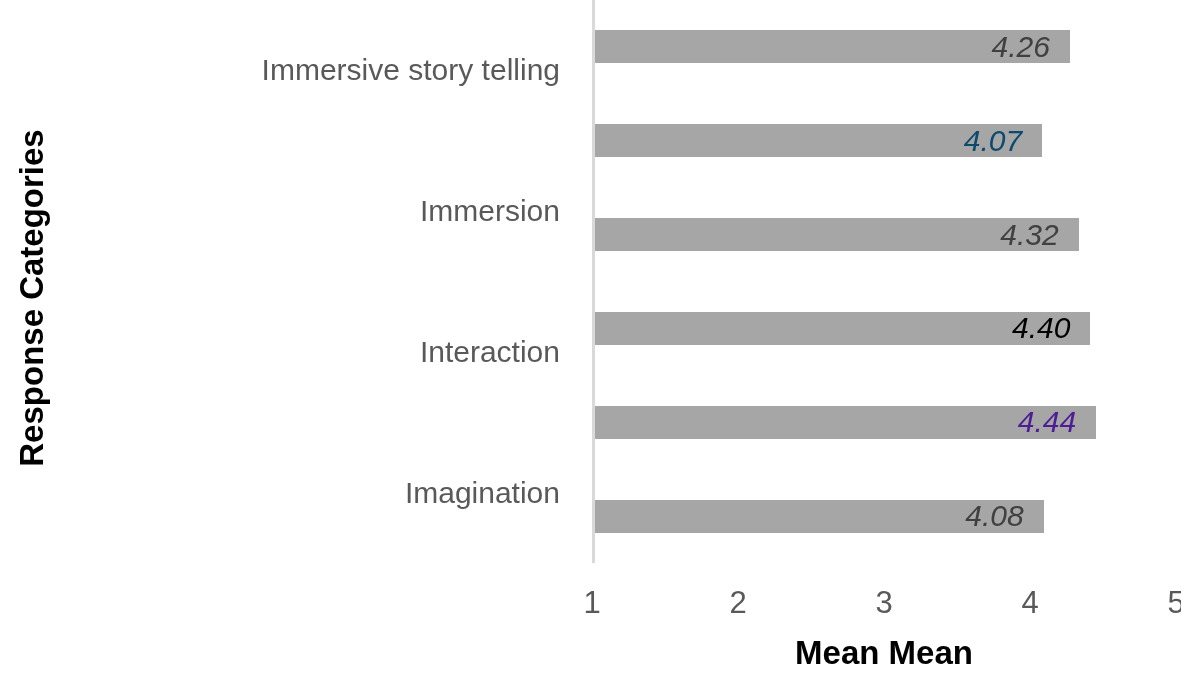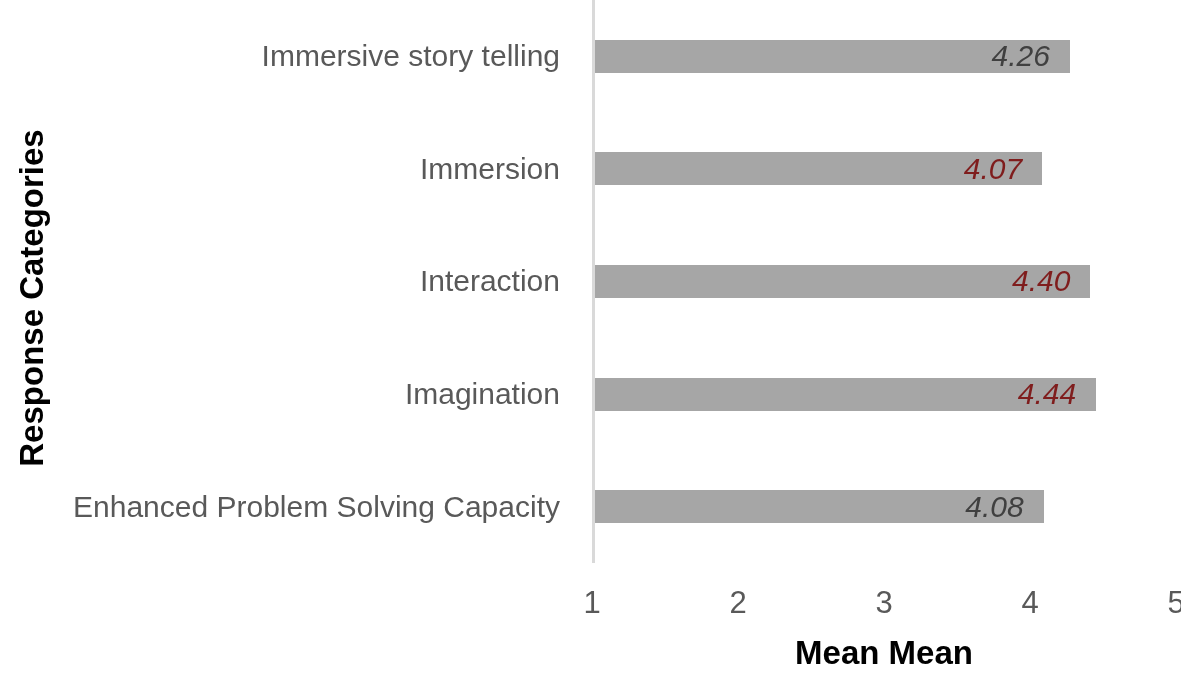--- a/index.html
+++ b/index.html
@@ -126,43 +126,47 @@
 </head>
 <body>
 
 <div id="figure" style="background: rgb(255, 255, 255);">
   <div id="y-title" style="color: rgb(0, 0, 0);">Response Categories</div>
   <div id="labels-col">
       <div class="label-row" style="color: rgb(89, 89, 89);">Immersive story telling</div>
       <div class="label-row" style="color: rgb(89, 89, 89);">Immersion</div>
       <div class="label-row" style="color: rgb(89, 89, 89);">Interaction</div>
       <div class="label-row" style="color: rgb(89, 89, 89);">Imagination</div>
-      <div class="label-row" style="color: rgb(89, 89, 89);">Enhanced Problem Solving Capacity</div>
     </div>
   <div id="plot">
     <div id="axis-line" style="background: rgb(217, 217, 217);"></div>
     <div id="bars">
         <div class="bar-row">
           <div class="bar" style="width: 81.5%; background: rgb(166, 166, 166);">
             <span class="bar-value" style="color: rgb(64, 64, 64);">4.26</span>
           </div>
         </div>
         <div class="bar-row">
           <div class="bar" style="width: 76.75%; background: rgb(166, 166, 166);">
-            <span class="bar-value" style="color: #7f1d1d;">4.07</span>
+            <span class="bar-value" style="color: #0c4a6e;">4.07</span>
+          </div>
+        </div>
+        <div class="bar-row">
+          <div class="bar" style="width: 83%; background: rgb(166, 166, 166);">
+            <span class="bar-value" style="color: rgb(64, 64, 64);">4.32</span>
           </div>
         </div>
         <div class="bar-row">
           <div class="bar" style="width: 85%; background: rgb(166, 166, 166);">
-            <span class="bar-value" style="color: #7f1d1d; text-align: right;">4.40</span>
+            <span class="bar-value" style="color: #000000; text-align: right;">4.40</span>
           </div>
         </div>
         <div class="bar-row">
           <div class="bar" style="width: 86%; background: rgb(166, 166, 166);">
-            <span class="bar-value" style="color: #7f1d1d;">4.44</span>
+            <span class="bar-value" style="color: #4c1d95;">4.44</span>
           </div>
         </div>
         <div class="bar-row">
           <div class="bar" style="width: 77%; background: rgb(166, 166, 166);">
             <span class="bar-value" style="color: rgb(64, 64, 64);">4.08</span>
           </div>
         </div>
       </div>
   </div>
   <div id="x-ticks">

